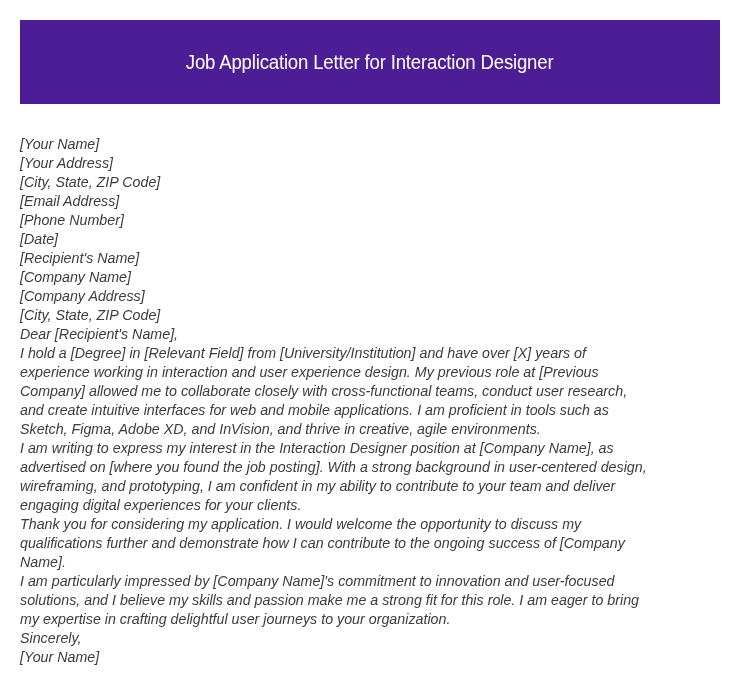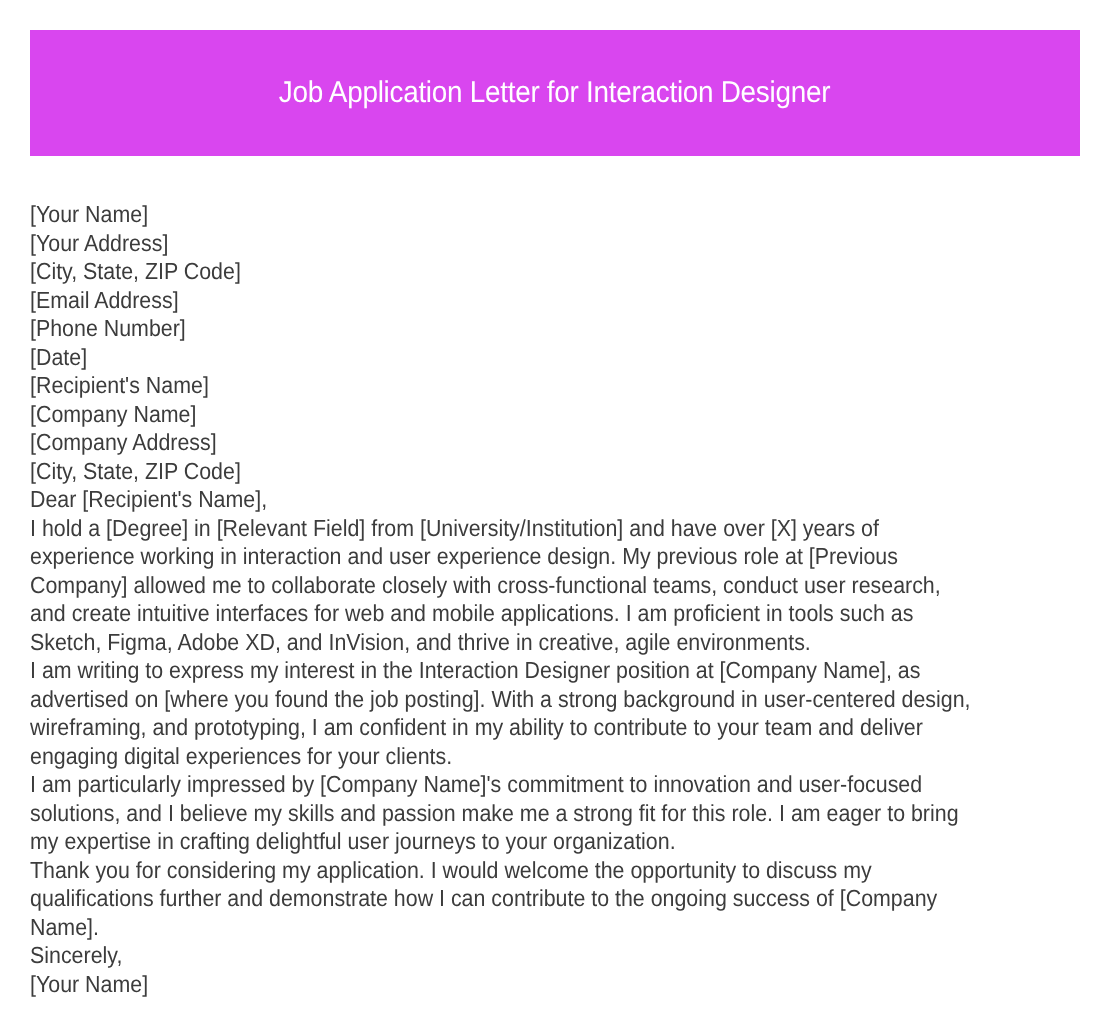--- a/index.html
+++ b/index.html
@@ -13,37 +13,38 @@
       position: relative;
       overflow: hidden;
       font-family: "Liberation Sans", "DejaVu Sans", sans-serif;
     }
     .header {
       position: absolute;
       left: 20px;
       top: 20px;
       width: 700px;
       height: 84px;
-      background: #d946ef;
+      background: #4c1d95;
       display: flex;
       align-items: center;
       justify-content: center;
     }
     .header-title {
       color: #ffffff;
       font-size: 20px;
       letter-spacing: -0.2px;
       transform: scaleX(0.93);
       white-space: nowrap;
     }
     .letter {
       position: absolute;
       left: 20px;
       top: 134px;
       width: 720px;
+      font-style: italic;
     }
     .line {
       display: block;
       height: 19px;
       line-height: 19px;
       font-size: 15.5px;
       color: #3c3c3c;
       white-space: nowrap;
       transform-origin: left center;
       transform: scaleX(0.92);
@@ -82,26 +83,26 @@
   </div>
 
   <div>
     <span class="line">I am writing to express my interest in the Interaction Designer position at [Company Name], as</span>
     <span class="line">advertised on [where you found the job posting]. With a strong background in user-centered design,</span>
     <span class="line">wireframing, and prototyping, I am confident in my ability to contribute to your team and deliver</span>
     <span class="line">engaging digital experiences for your clients.</span>
   </div>
 
   <div>
+    <span class="line">Thank you for considering my application. I would welcome the opportunity to discuss my</span>
+    <span class="line">qualifications further and demonstrate how I can contribute to the ongoing success of [Company</span>
+    <span class="line">Name].</span>
+  </div>
+
+  <div>
     <span class="line">I am particularly impressed by [Company Name]'s commitment to innovation and user-focused</span>
     <span class="line">solutions, and I believe my skills and passion make me a strong fit for this role. I am eager to bring</span>
     <span class="line">my expertise in crafting delightful user journeys to your organization.</span>
-  </div>
-
-  <div>
-    <span class="line">Thank you for considering my application. I would welcome the opportunity to discuss my</span>
-    <span class="line">qualifications further and demonstrate how I can contribute to the ongoing success of [Company</span>
-    <span class="line">Name].</span>
   </div>
 
   <span class="line">Sincerely,</span>
   <span class="line">[Your Name]</span>
 </div>
 
 </body></html>

